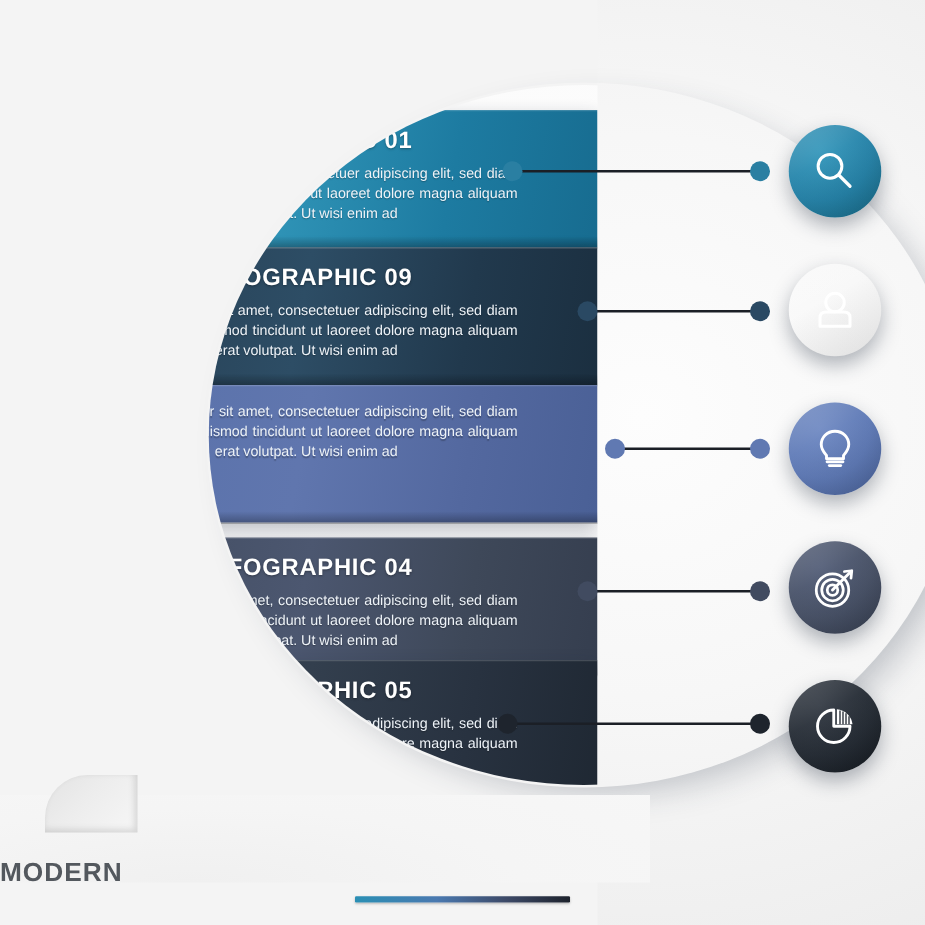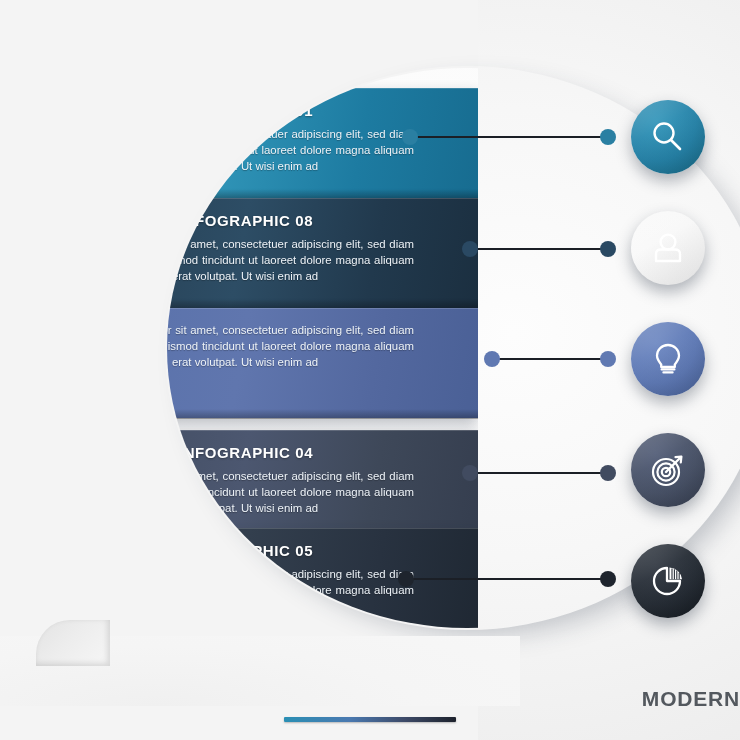--- a/index.html
+++ b/index.html
@@ -35,21 +35,21 @@
     left: 48px;
     width: 430px;
     height: 110px;
     color: #ffffff;
     box-sizing: border-box;
     padding: 14px 28px 10px 28px;
     box-shadow: 0 6px 14px rgba(25,35,55,0.30);
   }
 
   .band .ttl {
-    font-size: 15px;
+    font-size: 19px;
     font-weight: bold;
     letter-spacing: 0.6px;
     text-align: center;
     margin: 0 0 7px 0;
     padding-right: 34px;
     text-shadow: 0 1px 2px rgba(0,0,0,0.35);
     white-space: nowrap;
   }
 
   .band .body {
@@ -206,21 +206,21 @@
     z-index: 2;
     display: block;
   }
 
   
   #footer {
     position: absolute;
     left: 0;
     right: 0;
     bottom: 18px;
-    text-align: right;
+    text-align: left;
     z-index: 12;
   }
   #footer .l1, #footer .l2 {
     font-size: 21px;
     font-weight: bold;
     letter-spacing: 0.8px;
     color: #53585e;
     line-height: 23px;
   }
   #footer .rule {
@@ -238,21 +238,21 @@
 <div id="stage">
 
   <div id="bands">
 
     <div class="band" id="band1">
       <div class="ttl">INFOGRAPHIC 01</div>
       <div class="body">Lorem ipsum dolor sit amet, consectetuer adipiscing elit, sed diam nonummy nibh euismod tincidunt ut laoreet dolore magna aliquam erat volutpat. Ut wisi enim ad</div>
     </div>
 
     <div class="band" id="band2">
-      <div class="ttl">INFOGRAPHIC 08</div>
+      <div class="ttl">INFOGRAPHIC 09</div>
       <div class="body">Lorem ipsum dolor sit amet, consectetuer adipiscing elit, sed diam nonummy nibh euismod tincidunt ut laoreet dolore magna aliquam erat volutpat. Ut wisi enim ad</div>
     </div>
 
     <div class="band" id="band3">
       <div class="body">Lorem ipsum dolor sit amet, consectetuer adipiscing elit, sed diam nonummy nibh euismod tincidunt ut laoreet dolore magna aliquam erat volutpat. Ut wisi enim ad</div>
     </div>
 
     <div class="band" id="band4">
       <div class="ttl">INFOGRAPHIC 04</div>
       <div class="body">Lorem ipsum dolor sit amet, consectetuer adipiscing elit, sed diam nonummy nibh euismod tincidunt ut laoreet dolore magna aliquam erat volutpat. Ut wisi enim ad</div>

